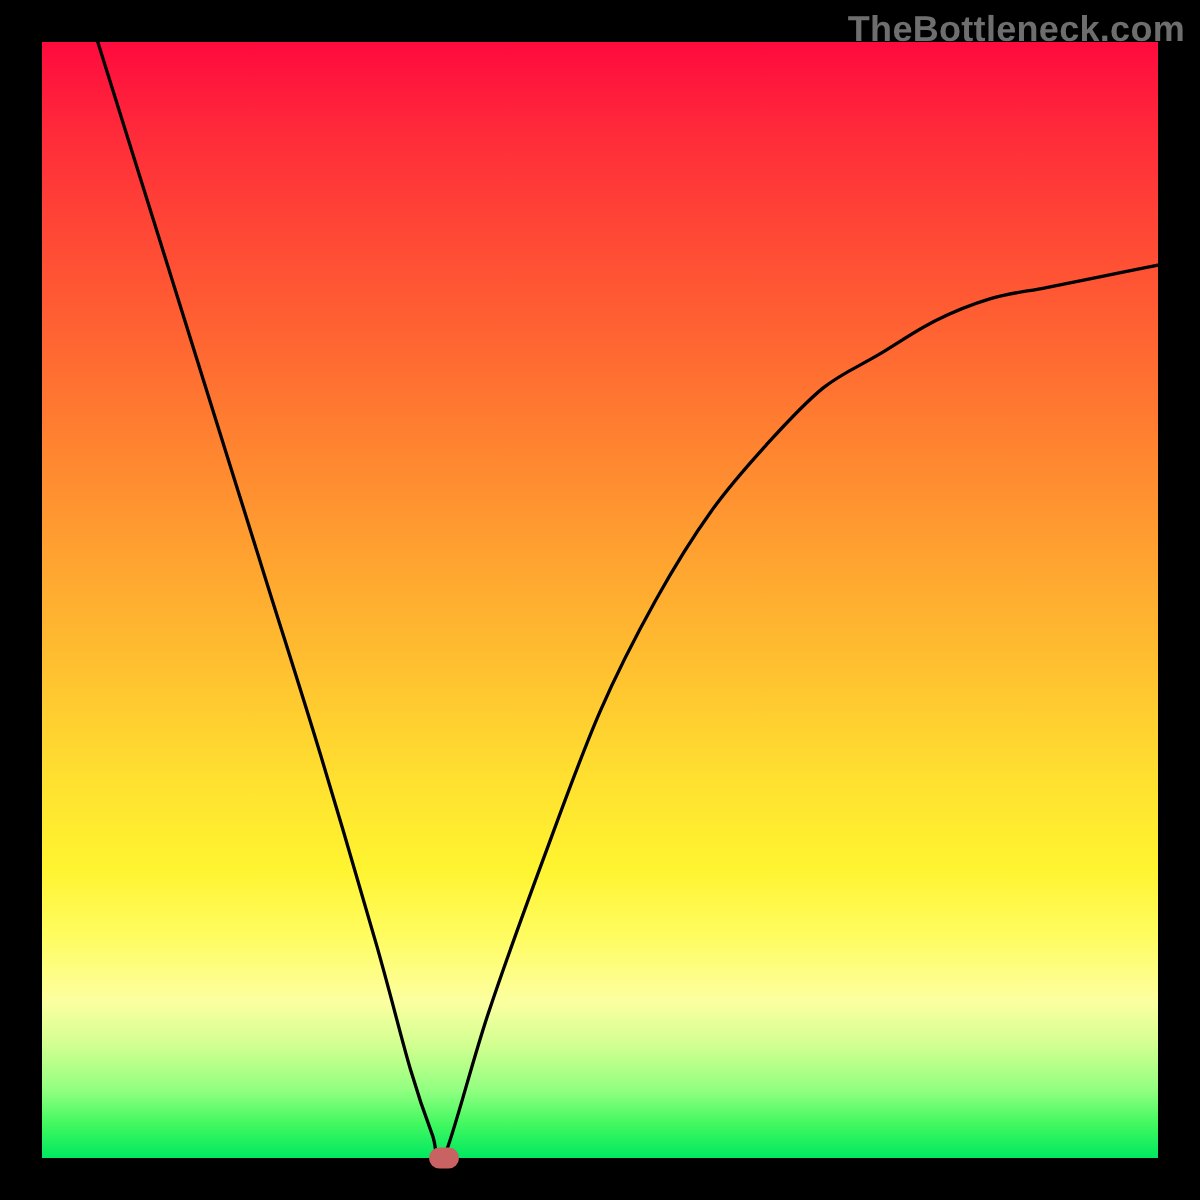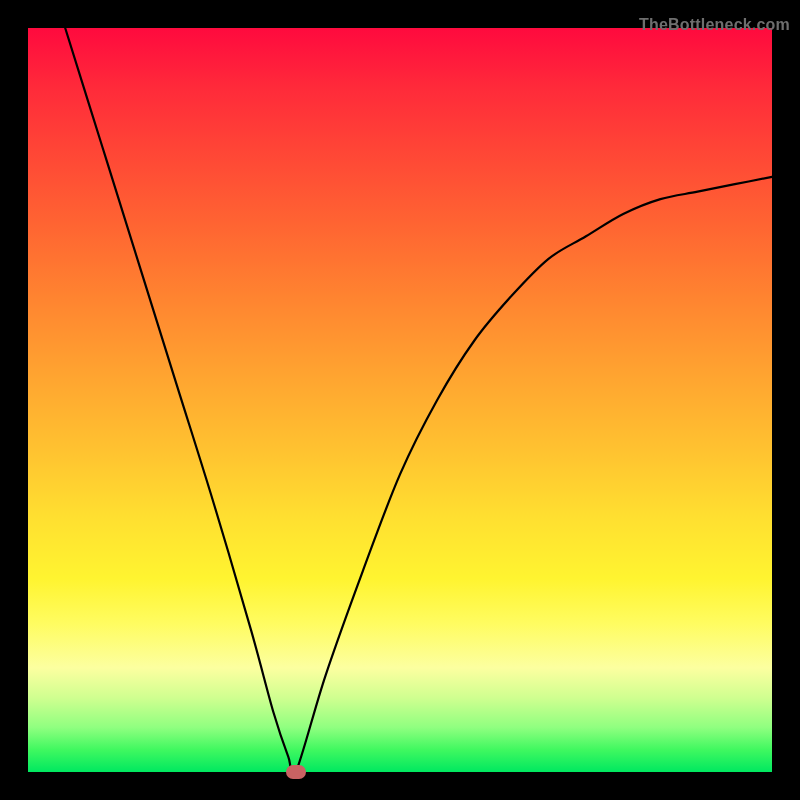--- a/index.html
+++ b/index.html
@@ -28,24 +28,24 @@
       #fff430 74%,
       #fffc60 80%,
       #fcffa0 86%,
       #d0ff90 90%,
       #90ff80 94%,
       #40f860 97%,
       #00e860 100%);
   }
   .watermark {
     position: absolute;
-    top: 16px;
+    top: 6px;
     right: 10px;
     font-family: Arial, Helvetica, sans-serif;
-    font-size: 16px;
+    font-size: 24px;
     font-weight: 600;
     color: #6e6e6e;
     letter-spacing: 0.2px;
     user-select: none;
     text-align: right;
   }
   svg.curve {
     position: absolute;
     left: 0; top: 0;
     width: 100%; height: 100%;

